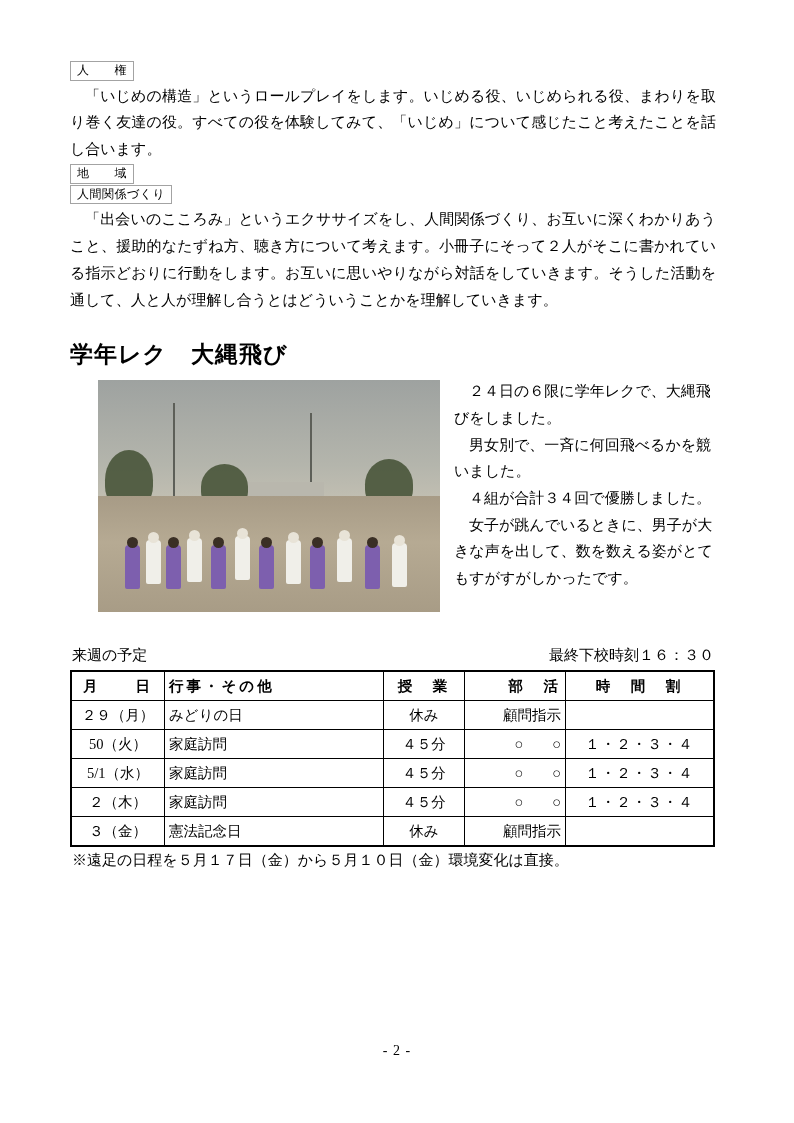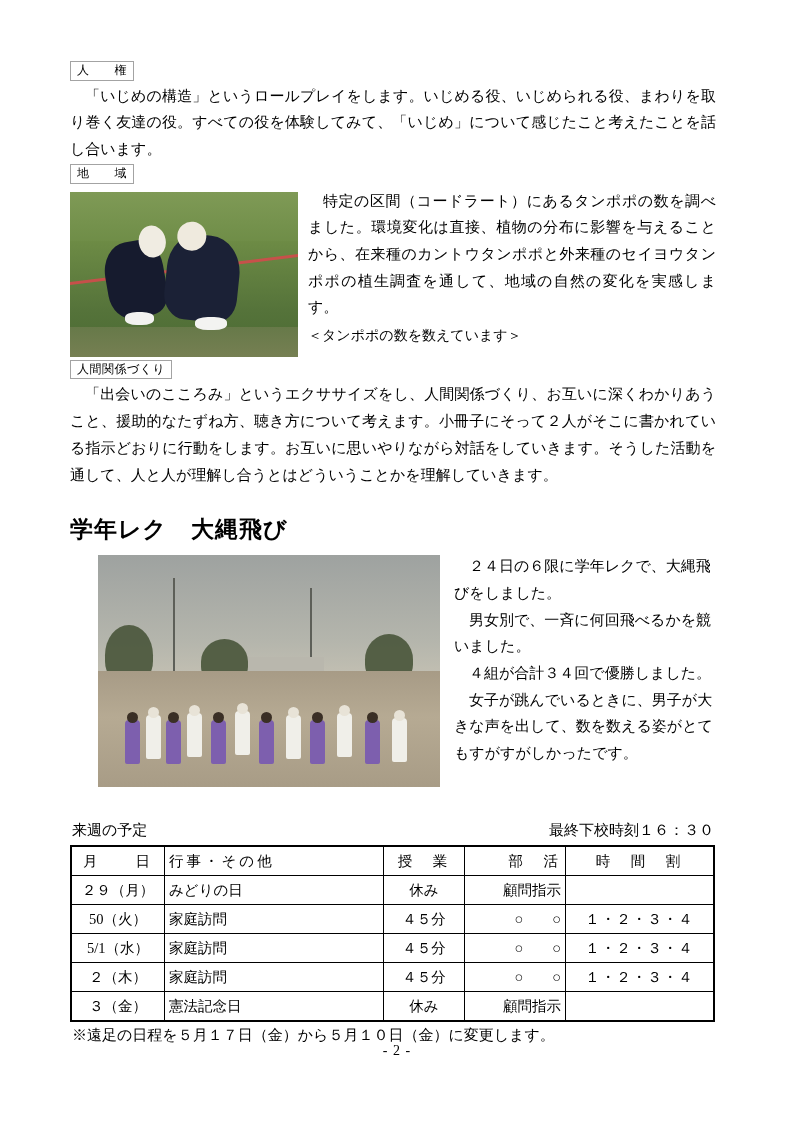--- a/index.html
+++ b/index.html
@@ -145,21 +145,21 @@
     border: 2px solid #000;
     table-layout: fixed;
   }
   table.sched th, table.sched td {
     border: 1px solid #000;
     font-size: 14.5px;
     height: 26px;
     padding: 1px 4px;
     font-weight: normal;
   }
-  table.sched th { letter-spacing: 3px; }
+  table.sched th { letter-spacing: 3px; font-weight: bold; }
   .c-date   { width: 84px;  text-align: center; }
   .c-event  { width: 210px; text-align: left; padding-left: 6px; }
   .c-class  { width: 72px;  text-align: center; }
   .c-club   { width: 92px;  text-align: right; }
   .c-time   { width: auto;  text-align: center; letter-spacing: 1px; }
 
   .note {
     font-size: 15px;
     margin-top: 4px;
     margin-left: 2px;
@@ -179,34 +179,20 @@
 <div class="page">
   <div class="content">
 
     <div>
       <div class="sec-label">人　　権</div>
       <p class="para">「いじめの構造」というロールプレイをします。いじめる役、いじめられる役、まわりを取り巻く友達の役。すべての役を体験してみて、「いじめ」について感じたこと考えたことを話し合います。</p>
     </div>
 
     <div>
       <div class="sec-label">地　　域</div>
-      <div class="chiiki-block">
-        <div class="photo1">
-          <div class="sky"></div>
-          <div class="grass"></div>
-          <div class="dirt"></div>
-          <div class="rope"></div>
-          <div class="kidA"></div>
-          <div class="kidB"></div>
-          <div class="shoe1"></div>
-          <div class="shoe2"></div>
-        </div>
-        <p class="para">特定の区間（コードラート）にあるタンポポの数を調べました。環境変化は直接、植物の分布に影響を与えることから、在来種のカントウタンポポと外来種のセイヨウタンポポの植生調査を通して、地域の自然の変化を実感します。</p>
-        <p class="caption">＜タンポポの数を数えています＞</p>
-      </div>
     </div>
 
     <div>
       <div class="sec-label">人間関係づくり</div>
       <p class="para">「出会いのこころみ」というエクササイズをし、人間関係づくり、お互いに深くわかりあうこと、援助的なたずね方、聴き方について考えます。小冊子にそって２人がそこに書かれている指示どおりに行動をします。お互いに思いやりながら対話をしていきます。そうした活動を通して、人と人が理解し合うとはどういうことかを理解していきます。</p>
     </div>
 
     <h2 class="big-head">学年レク　大縄飛び</h2>
 
     <div class="rec-block">
@@ -285,17 +271,17 @@
         <tr>
           <td class="c-date">３（金）</td>
           <td class="c-event">憲法記念日</td>
           <td class="c-class">休み</td>
           <td class="c-club">顧問指示</td>
           <td class="c-time"></td>
         </tr>
       </tbody>
     </table>
 
-    <p class="note">※遠足の日程を５月１７日（金）から５月１０日（金）に変更します。</p>
+    <p class="note">※遠足の日程を５月１７日（金）から５月１０日（金）環境変化は直接。</p>
   </div>
 
   <div class="pagenum">- 2 -</div>
 </div>
 
 </body></html>

